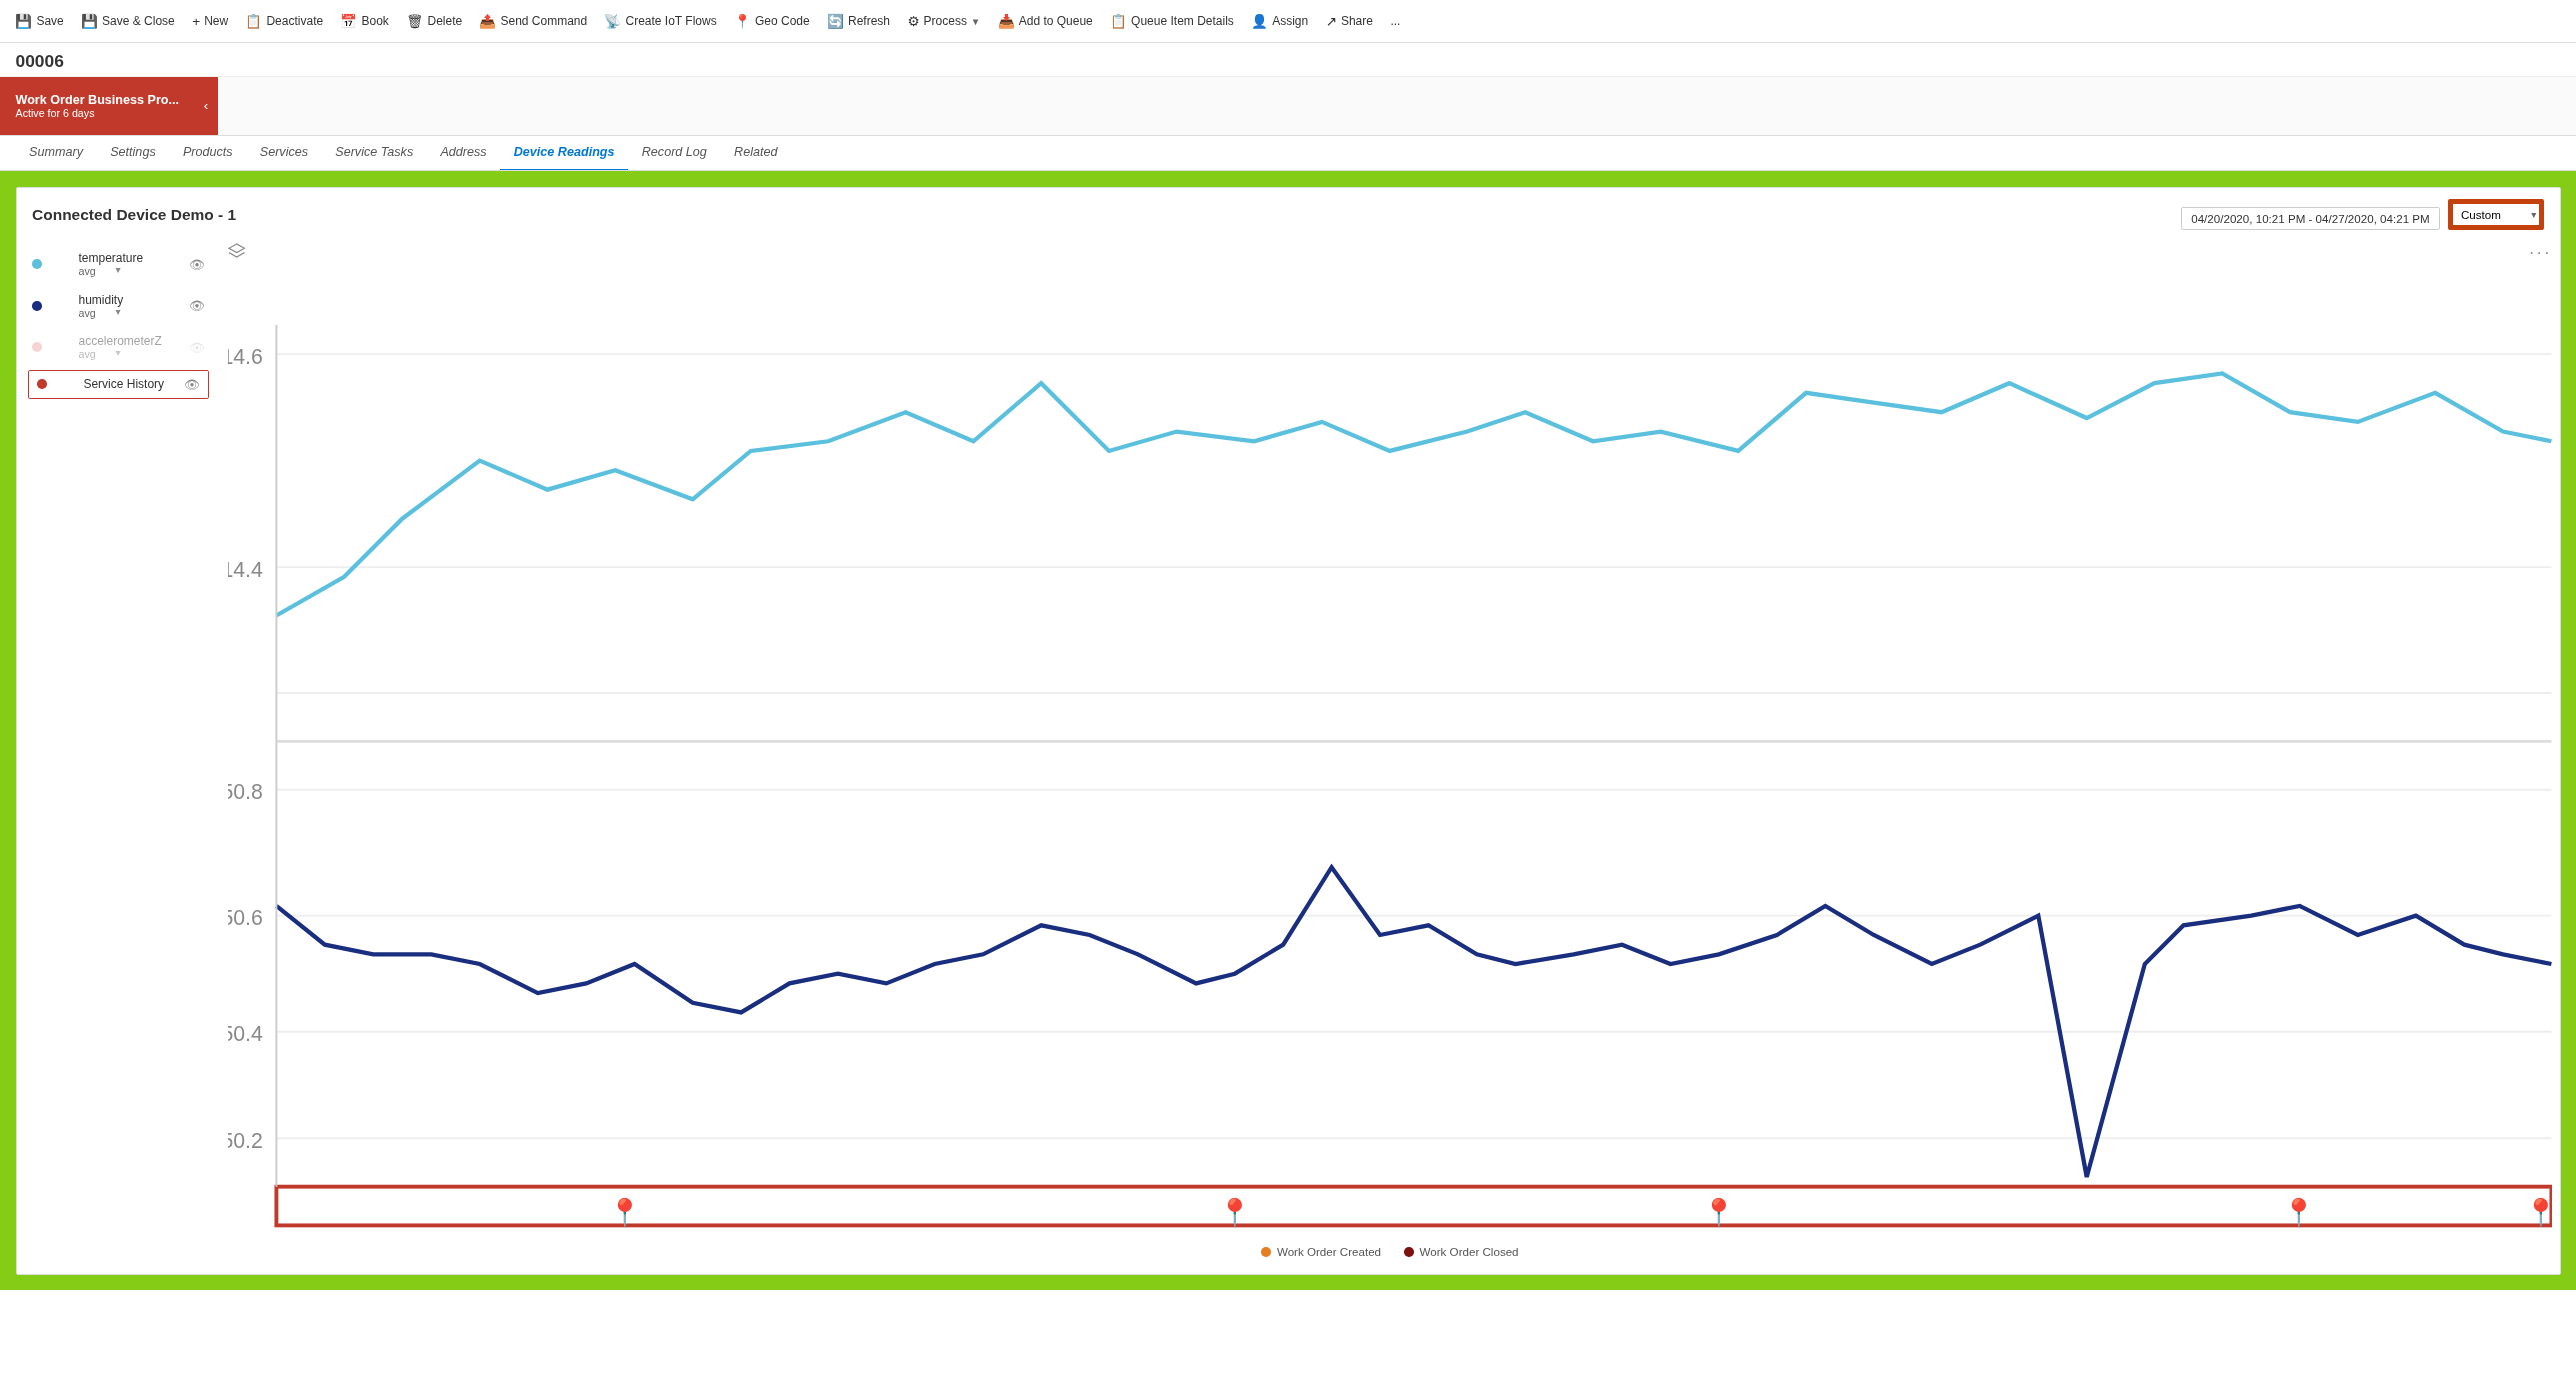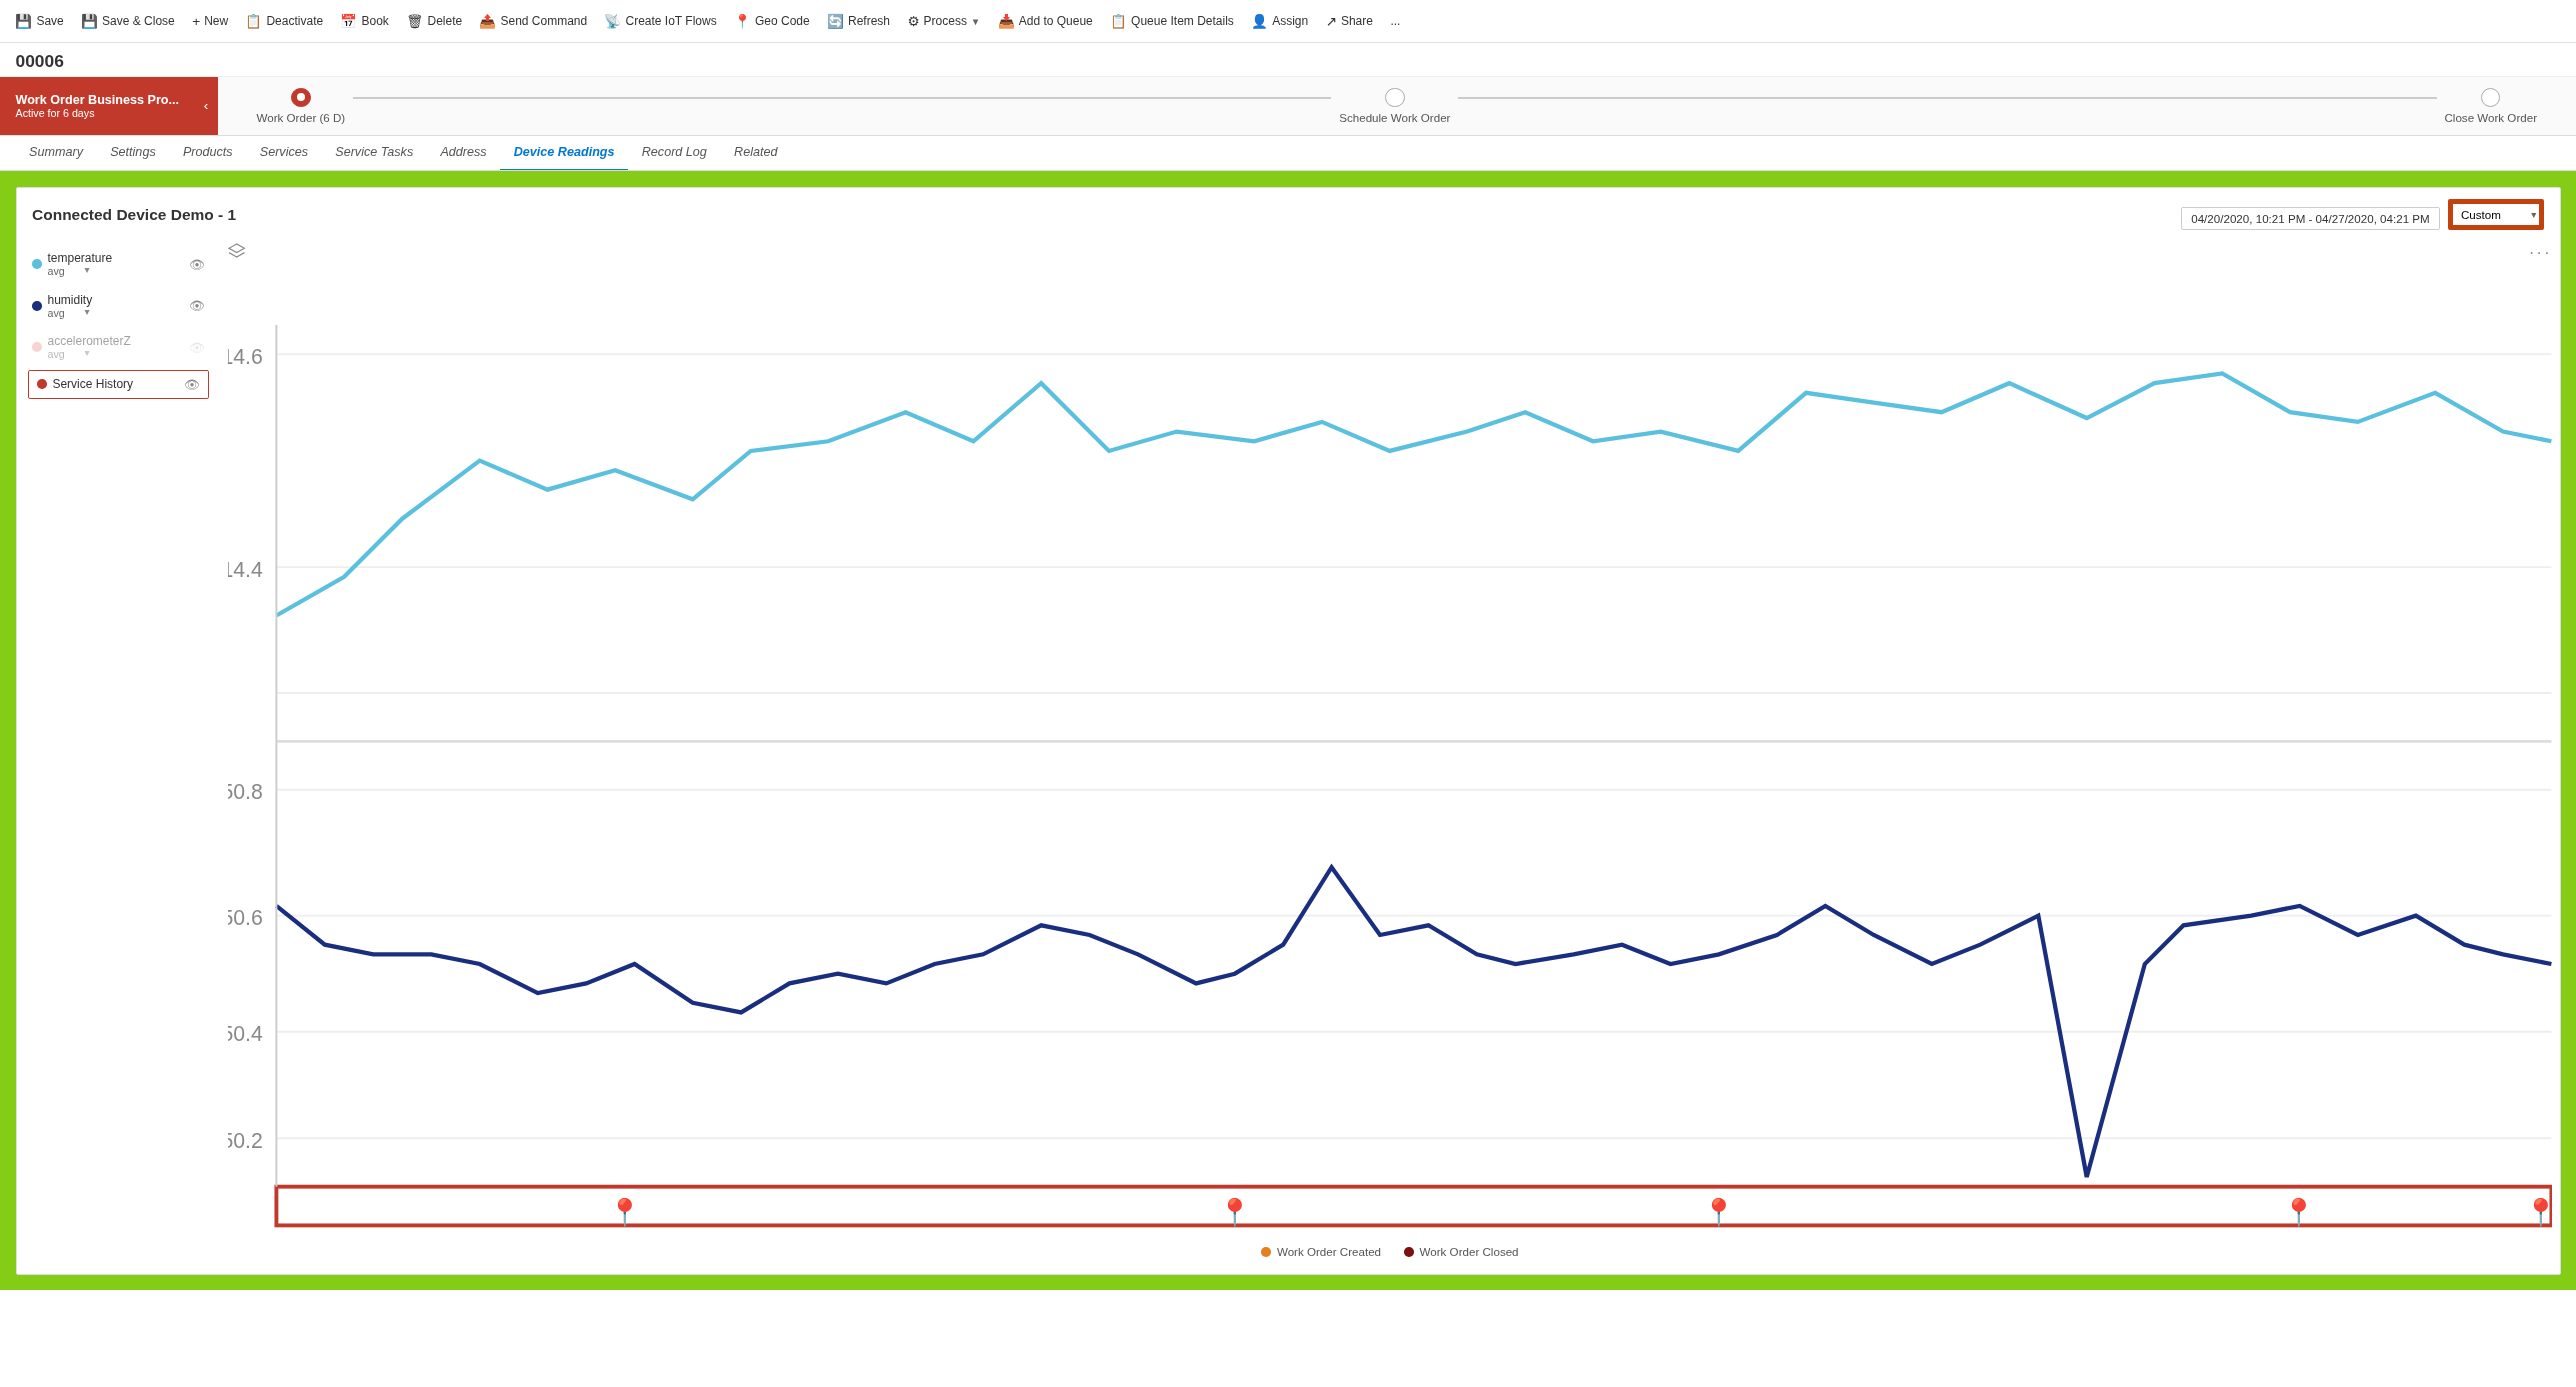--- a/index.html
+++ b/index.html
@@ -217,21 +217,21 @@
       border: 1.9px solid #c0392b;
       border-radius: 1.9px;
       padding: 5.8px 7.8px;
     }
     .legend-dot {
       width: 9.7px;
       height: 9.7px;
       border-radius: 50%;
       flex-shrink: 0;
     }
-    .legend-info { flex: 1; }
+    .legend-info { flex: 1; margin-left: 31px; }
     .legend-name { font-size: 12px; font-weight: 500; }
     .legend-sub {
       display: flex;
       align-items: flex-start;
       gap: 18px;
       font-size: 10.7px;
       color: #666;
     }
     .legend-eye {
       cursor: pointer;
@@ -352,36 +352,20 @@
 <div class="record-header">
   <div class="record-id">00006</div>
 </div>
 
 <div class="stage-area">
   <div class="stage-active-banner">
     <div class="banner-title">Work Order Business Pro...</div>
     <div style="font-size:10.7px;">Active for 6 days</div>
   </div>
   <button class="stage-chevron-btn">‹</button>
-  <div class="stage-pipeline">
-    <div class="stage-item">
-      <div class="stage-circle active"></div>
-      <div class="stage-label">Work Order  (6 D)</div>
-    </div>
-    <div class="stage-line"></div>
-    <div class="stage-item">
-      <div class="stage-circle"></div>
-      <div class="stage-label">Schedule Work Order</div>
-    </div>
-    <div class="stage-line"></div>
-    <div class="stage-item">
-      <div class="stage-circle"></div>
-      <div class="stage-label">Close Work Order</div>
-    </div>
-  </div>
 </div>
 
 <div class="nav-tabs">
   <div class="nav-tab">Summary</div>
   <div class="nav-tab">Settings</div>
   <div class="nav-tab">Products</div>
   <div class="nav-tab">Services</div>
   <div class="nav-tab">Service Tasks</div>
   <div class="nav-tab">Address</div>
   <div class="nav-tab active">Device Readings</div>

